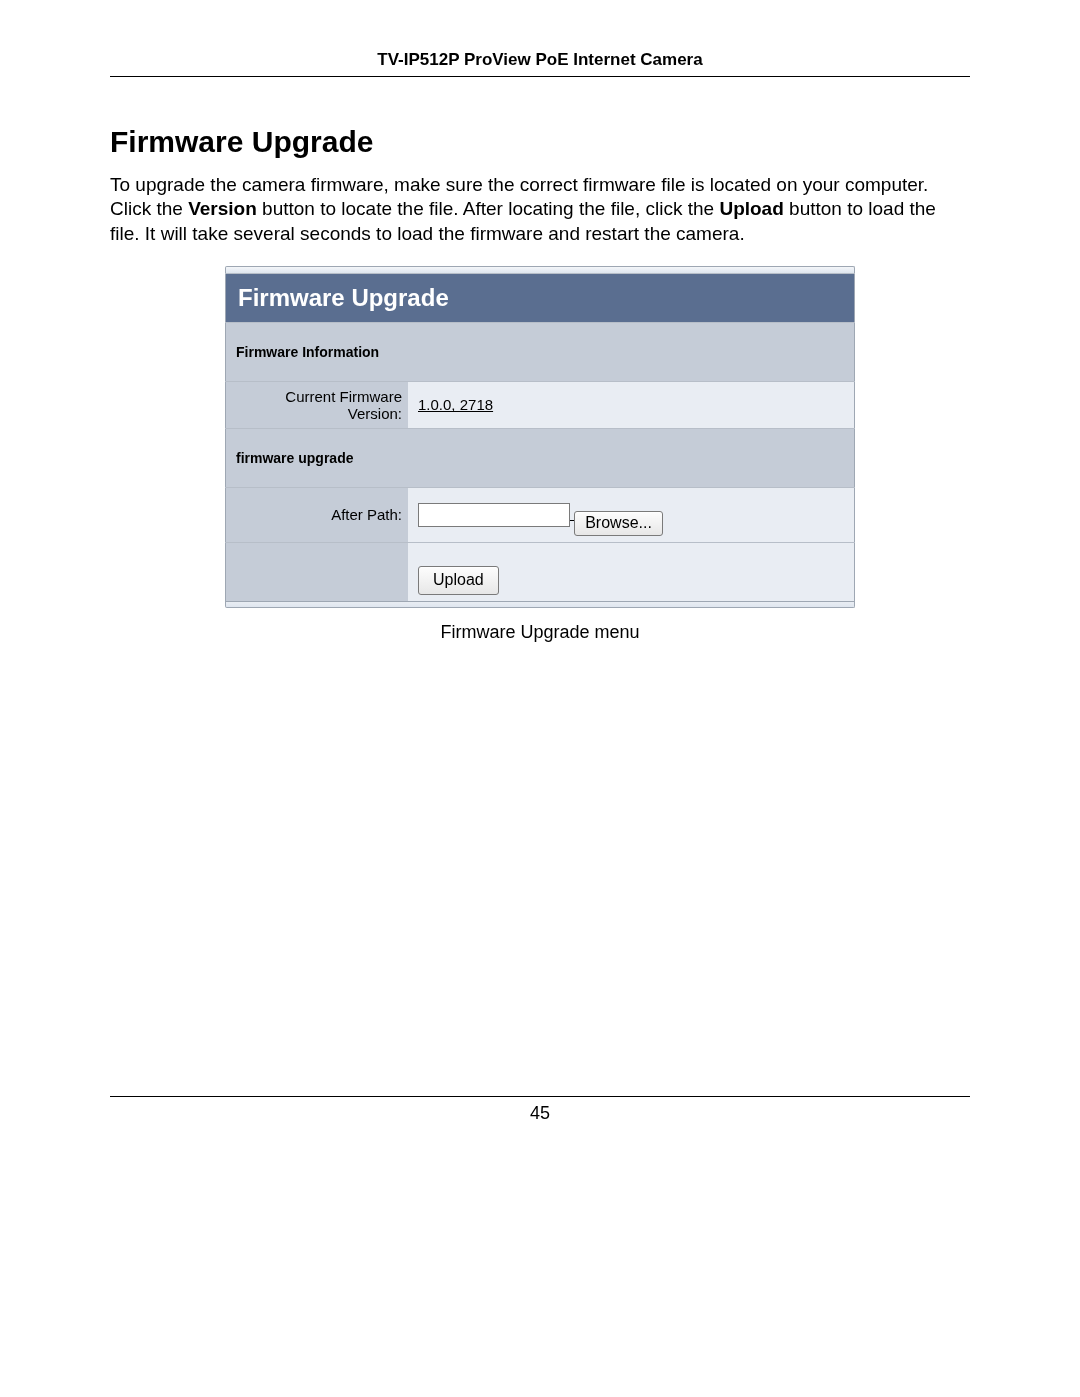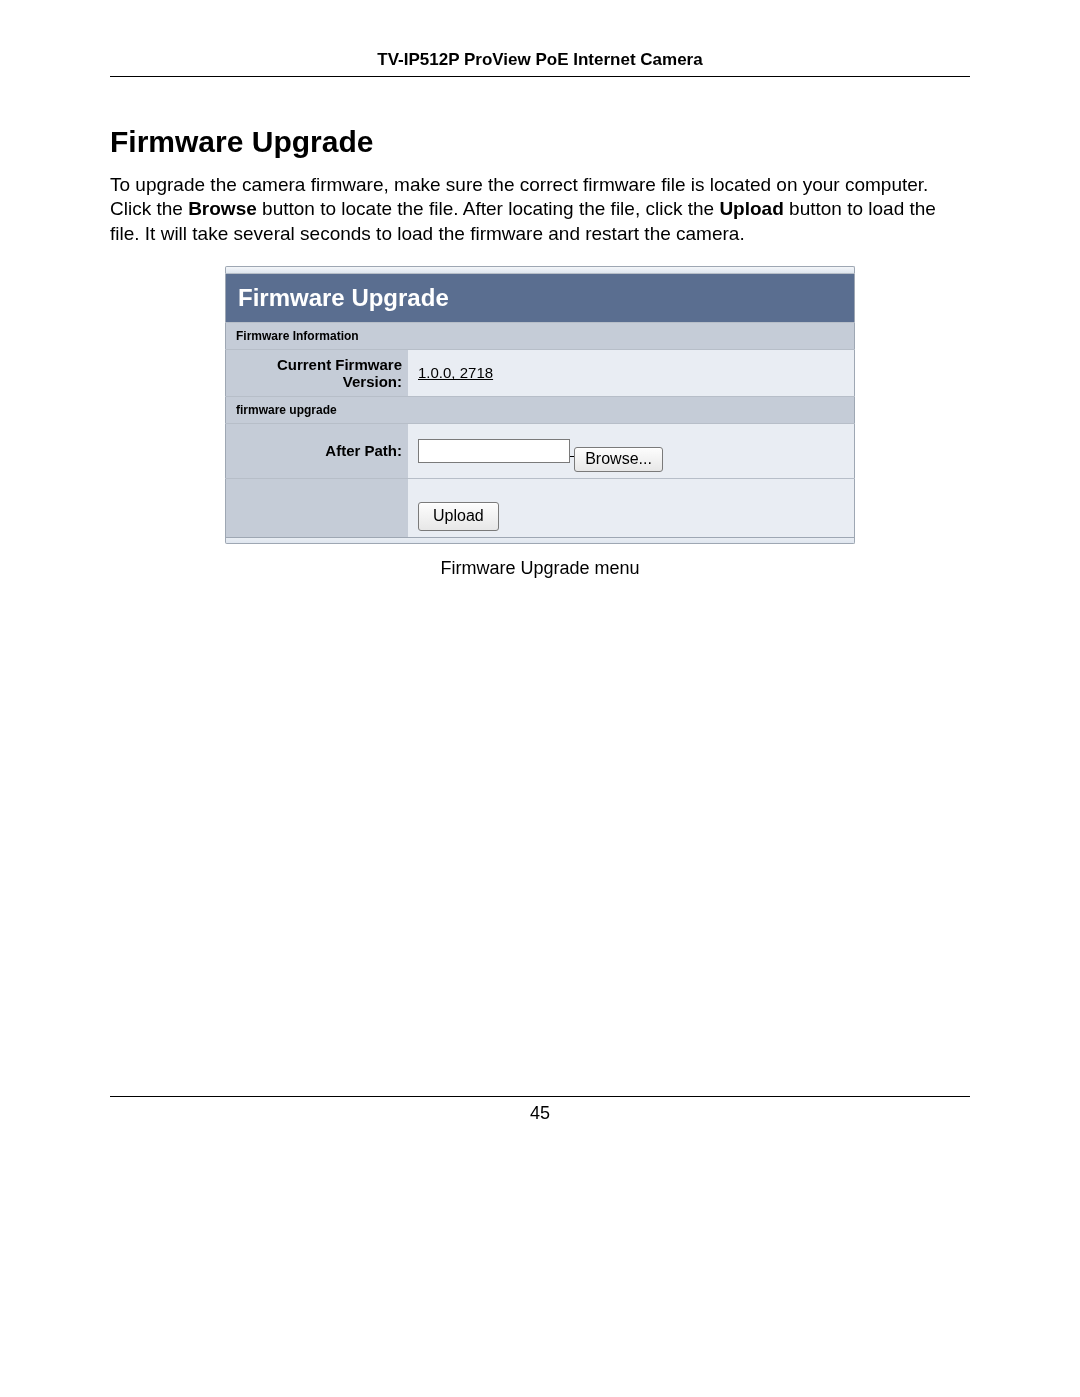--- a/index.html
+++ b/index.html
@@ -65,29 +65,29 @@
     font-weight: bold;
     padding: 10px 12px;
     font-family: Arial, Helvetica, sans-serif;
   }
   table.panel td, table.panel th {
     border-top: 1px solid #b7bec8;
   }
   tr.section-row td {
     background: #c5ccd7;
     font-weight: bold;
-    padding: 6px 10px;
-    font-size: 12px;
+    padding: 21px 10px;
+    font-size: 14px;
     color: #000;
   }
   tr.kv td.k {
     width: 170px;
     background: #c5ccd7;
     text-align: right;
-    font-weight: bold;
+    font-weight: normal;
     padding: 6px 6px;
     vertical-align: middle;
     color: #000;
     font-size: 15px;
     margin-left: 32px;
   }
   tr.kv td.v {
     background: #e9edf3;
     padding: 6px 10px;
     color: #000;
@@ -147,21 +147,21 @@
 <body>
 
 <div class="page">
 
   <div class="running-head">TV-IP512P ProView PoE Internet Camera</div>
   <hr class="rule">
 
   <h1 class="section-title">Firmware Upgrade</h1>
 
   <p class="body-text">
-    <span>To upgrade the camera firmware, make sure the correct firmware file is located on your computer. Click the </span><b>Browse</b><span> button to locate the file. After locating the file, click the </span><b>Upload</b><span> button to load the file. It will take several seconds to load the firmware and restart the camera.</span>
+    <span>To upgrade the camera firmware, make sure the correct firmware file is located on your computer. Click the </span><b>Version</b><span> button to locate the file. After locating the file, click the </span><b>Upload</b><span> button to load the file. It will take several seconds to load the firmware and restart the camera.</span>
   </p>
 
   <div class="panel-wrap">
     <div class="panel-top"></div>
     <table class="panel">
       <tbody>
           <tr>
         <th class="title" colspan="2">Firmware Upgrade</th>
       </tr>
       <tr class="section-row">

